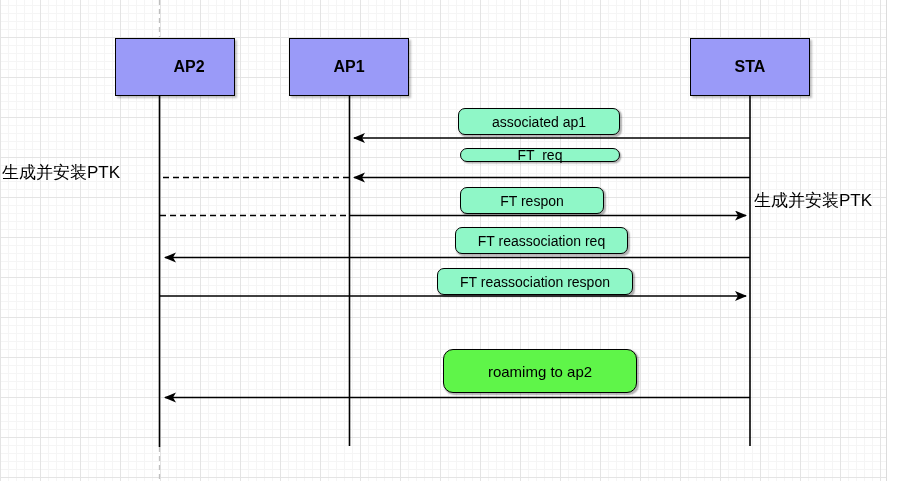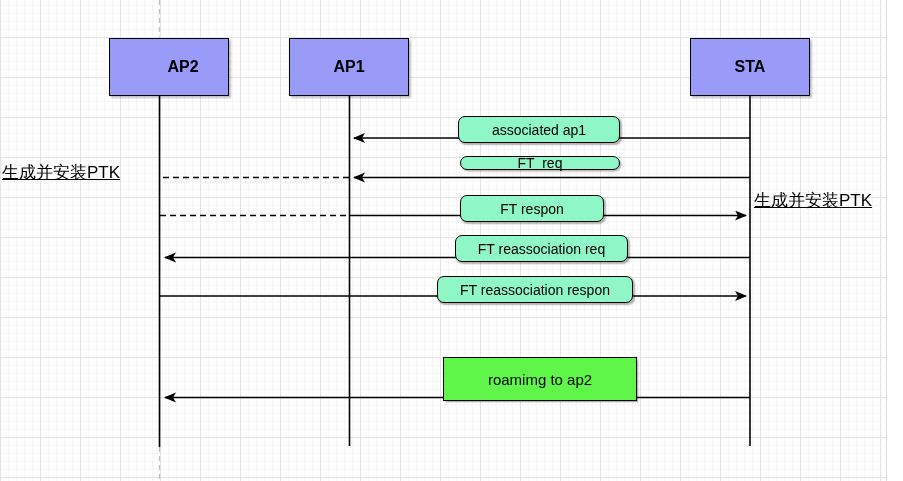--- a/index.html
+++ b/index.html
@@ -29,40 +29,39 @@
     border-right:1px solid #dcdcdc;
   }
   svg.overlay{position:absolute;left:0;top:0;z-index:1;}
   .actor{
     position:absolute;top:38px;width:120px;height:58px;z-index:2;
     background:var(--actor-fill);border:1.5px solid #000;box-sizing:border-box;
     display:flex;align-items:center;justify-content:center;
     font-weight:700;font-size:16px;
     box-shadow:2px 2px 2px rgba(0,0,0,0.25);
   }
-  .actor-ap2{left:109px;padding-left:28px;} .actor-ap1{left:289px;} .actor-sta{left:690px;align-items:center;}
+  .actor-ap2{left:115px;padding-left:28px;} .actor-ap1{left:289px;} .actor-sta{left:690px;align-items:center;}
   .msg{
     position:absolute;z-index:2;box-sizing:border-box;
     background:var(--message-fill);border:1.5px solid #000;border-radius:7px;
     display:flex;align-items:center;justify-content:center;
     font-size:14px;white-space:pre;
     box-shadow:1.5px 1.5px 1.5px rgba(0,0,0,0.3);
-    margin-top:8px;
   }
   .msg-1{left:458px;top:108px;width:162px;height:27px;}
   .msg-2{left:460px;top:148px;width:160px;height:14px;}
   .msg-3{left:460px;top:187px;width:144px;height:27px;}
   .msg-4{left:455px;top:227px;width:173px;height:27px;}
   .msg-5{left:437px;top:268px;width:196px;height:27px;}
   .msg-6{
     left:443px;top:349px;width:194px;height:44px;
-    background:var(--highlight-fill);border-radius:0;font-size:15px;
+    background:var(--highlight-fill);border-radius:10px;font-size:15px;
   }
   .annotation{
-    position:absolute;z-index:2;font-size:17px;line-height:20px;white-space:nowrap;text-decoration:underline;
+    position:absolute;z-index:2;font-size:17px;line-height:20px;white-space:nowrap;
   }
   .annotation-left{left:2px;top:163px;}
   .annotation-right{left:754px;top:191px;}
 </style>
 </head>
 <body>
 
 <div class="canvas">
 
   <div class="grid"></div>

